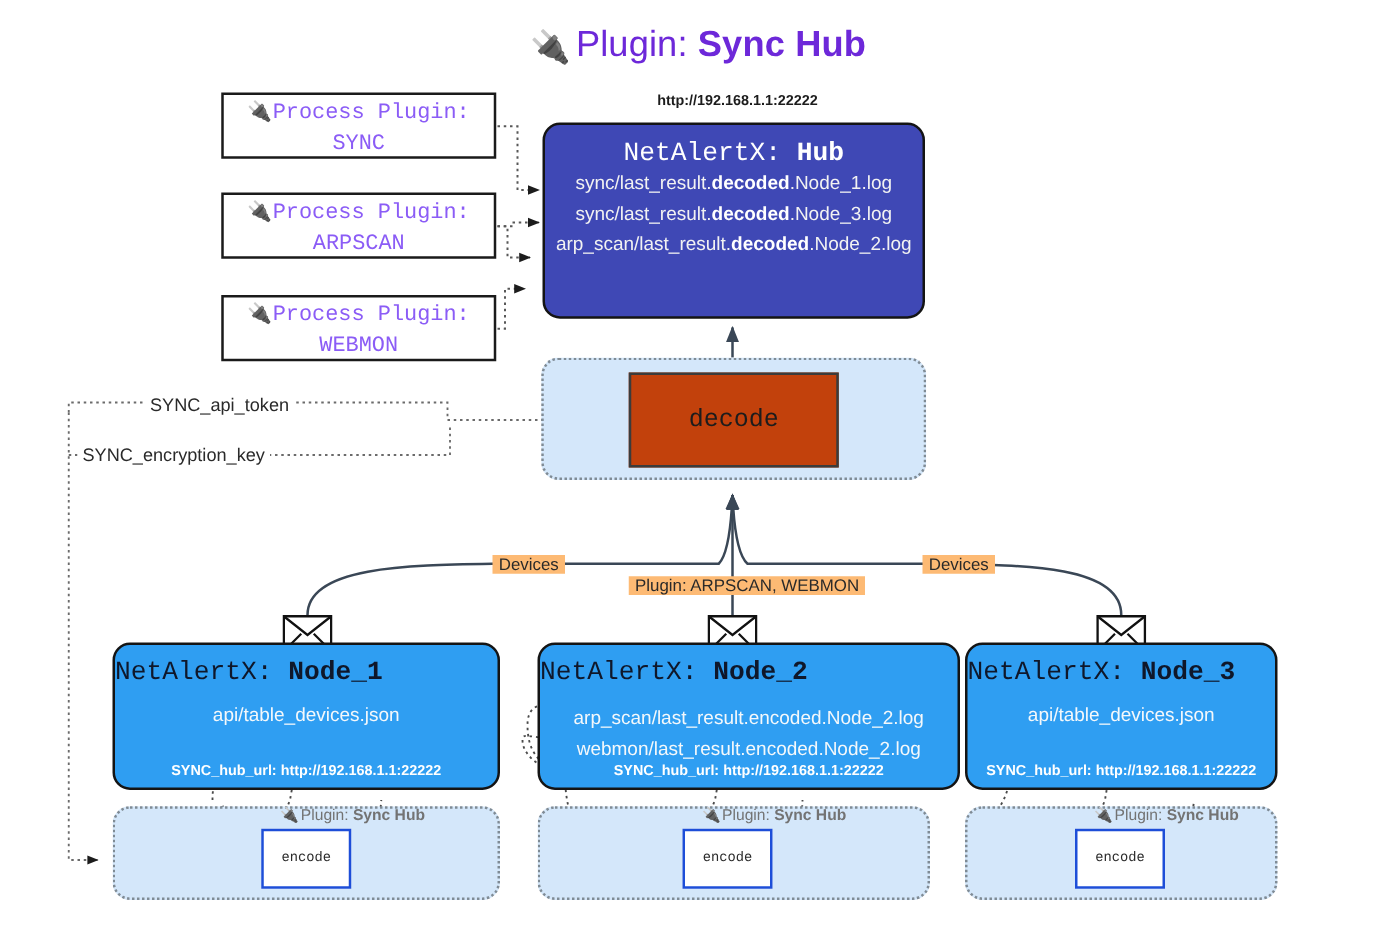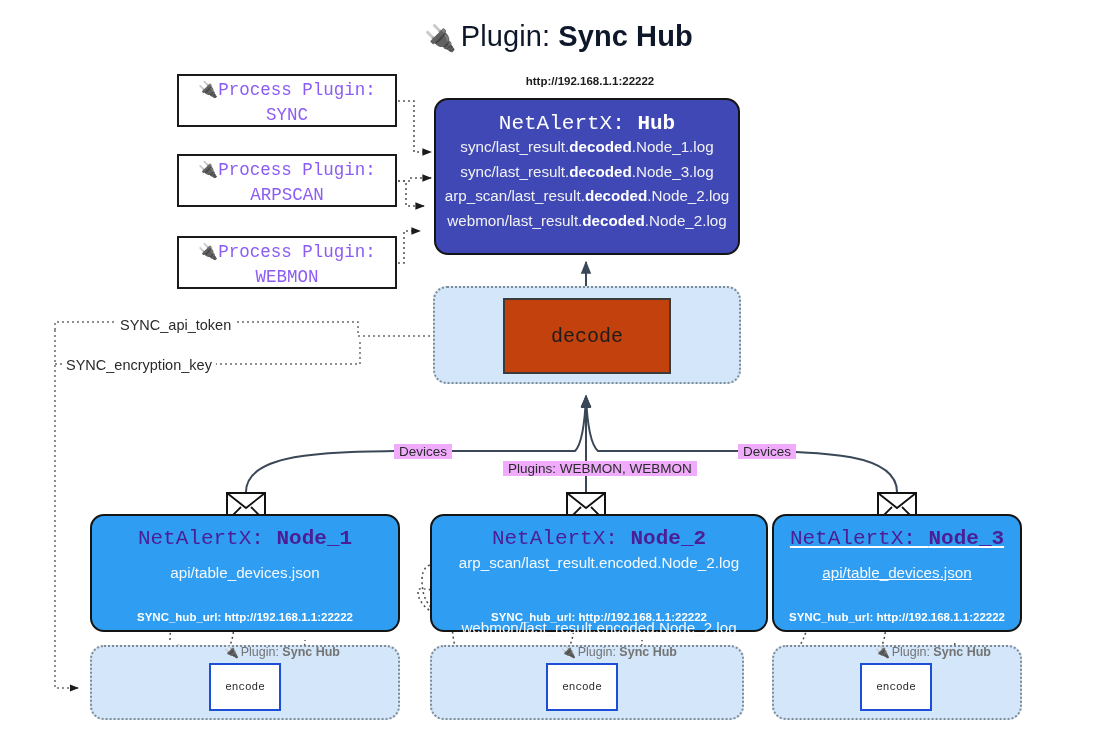--- a/index.html
+++ b/index.html
@@ -18,21 +18,21 @@
     width: 1117px; height: 754px;
   }
   .abs { position: absolute; box-sizing: border-box; }
 
   
   #title {
     left: 0; top: 14px; width: 1117px;
     text-align: center;
     font-size: 29px;
     line-height: 44px;
-    color: #0f172a;
+    color: #6d28d9;
     letter-spacing: .1px;
   }
   #title .plug { font-size: 26px; margin-right: 4px; vertical-align: -1px; }
   #title .strong { font-weight: bold; }
 
   
   .proc-box {
     width: 220px; height: 53px;
     border: 2px solid #1a1a1a;
     background: #ffffff;
@@ -101,63 +101,62 @@
     padding: 0 4px;
     white-space: nowrap;
   }
   #k-token { left: 100px; top: 317px; margin-left: 16px; }
   #k-enc   { left: 62px;  top: 357px; }
 
   
   .edge-label {
     font-size: 13.5px;
     color: #2a2a2a;
-    background: #f0abfc;
+    background: #fdba74;
     padding: 0 5px;
     white-space: nowrap;
     text-align: right;
   }
   #lbl-dev-l { left: 394px; top: 444px; }
   #lbl-dev-r { left: 738px; top: 444px; }
   #lbl-plug  { left: 503px; top: 461px; }
 
   
   .node {
     height: 118px;
     background: #2f9ef2;
     border: 2px solid #141414;
     border-radius: 14px;
     color: #ffffff;
   }
   .node .node-title {
     margin-top: 11px;
-    text-align: center;
+    text-align: left;
     font-family: "Liberation Mono", "DejaVu Sans Mono", monospace;
     font-size: 21px;
-    color: #4c1d95;
+    color: #0f172a;
   }
   .node .node-title b { font-weight: bold; }
   .node .node-line {
     text-align: center;
     font-size: 15.2px;
     line-height: 25px;
     color: #f4f8fb;
     white-space: nowrap;
-    margin-top: 40px;
   }
   .node .node-hub {
     position: absolute; left: 0; right: 0; bottom: 7px;
     text-align: center;
     font-size: 11.5px; font-weight: bold;
     color: #ffffff;
     white-space: nowrap;
   }
   #node1 { left: 90px;  top: 514px; width: 310px; }
   #node2 { left: 430px; top: 514px; width: 338px; }
-  #node3 { left: 772px; top: 514px; width: 250px; text-decoration: underline; }
+  #node3 { left: 772px; top: 514px; width: 250px; }
 
   
   .enc-wrap {
     height: 75px;
     background: #d4e7fa;
     border: 2px dotted #7f8b95;
     border-radius: 14px;
   }
   #enc1 { left: 90px;  top: 645px; width: 310px; }
   #enc2 { left: 430px; top: 645px; width: 314px; }
@@ -287,34 +286,31 @@
   </div>
   <div class="logline">
     <span>sync/last_result.</span><b>decoded</b><span>.Node_1.log</span>
   </div>
   <div class="logline">
     <span>sync/last_result.</span><b>decoded</b><span>.Node_3.log</span>
   </div>
   <div class="logline">
     <span>arp_scan/last_result.</span><b>decoded</b><span>.Node_2.log</span>
   </div>
-  <div class="logline">
-    <span>webmon/last_result.</span><b>decoded</b><span>.Node_2.log</span>
-  </div>
 </div>
 
 <div class="abs" id="decode-wrap"></div>
 <div class="abs" id="decode-box">decode</div>
 
 <div class="abs key-label" id="k-token">SYNC_api_token</div>
 <div class="abs key-label" id="k-enc">SYNC_encryption_key</div>
 
 <div class="abs edge-label" id="lbl-dev-l">Devices</div>
 <div class="abs edge-label" id="lbl-dev-r">Devices</div>
-<div class="abs edge-label" id="lbl-plug">Plugins: WEBMON, WEBMON</div>
+<div class="abs edge-label" id="lbl-plug">Plugin: ARPSCAN, WEBMON</div>
 
 <svg class="abs envelope" id="env1" viewBox="0 0 40 30">
   <rect x="1" y="1" width="38" height="28" fill="#fff" stroke="#111" stroke-width="2"></rect>
   <path d="M1,1 L20,16 L39,1 M1,29 L15,15 M39,29 L25,15" fill="none" stroke="#111" stroke-width="1.8"></path>
 </svg>
 <svg class="abs envelope" id="env2" viewBox="0 0 40 30">
   <rect x="1" y="1" width="38" height="28" fill="#fff" stroke="#111" stroke-width="2"></rect>
   <path d="M1,1 L20,16 L39,1 M1,29 L15,15 M39,29 L25,15" fill="none" stroke="#111" stroke-width="1.8"></path>
 </svg>
 <svg class="abs envelope" id="env3" viewBox="0 0 40 30">
@@ -327,21 +323,21 @@
     <span>NetAlertX: </span><b>Node_1</b>
   </div>
   <div class="node-line" style="margin-top:10px;">api/table_devices.json</div>
   <div class="node-hub">SYNC_hub_url: http://192.168.1.1:22222</div>
 </div>
 
 <div class="abs node" id="node2">
   <div class="node-title">
     <span>NetAlertX: </span><b>Node_2</b>
   </div>
-  <div class="node-line" style="margin-top:0;">arp_scan/last_result.encoded.Node_2.log</div>
+  <div class="node-line" style="margin-top:12px;">arp_scan/last_result.encoded.Node_2.log</div>
   <div class="node-line">webmon/last_result.encoded.Node_2.log</div>
   <div class="node-hub">SYNC_hub_url: http://192.168.1.1:22222</div>
 </div>
 
 <div class="abs node" id="node3">
   <div class="node-title">
     <span>NetAlertX: </span><b>Node_3</b>
   </div>
   <div class="node-line" style="margin-top:10px;">api/table_devices.json</div>
   <div class="node-hub">SYNC_hub_url: http://192.168.1.1:22222</div>

